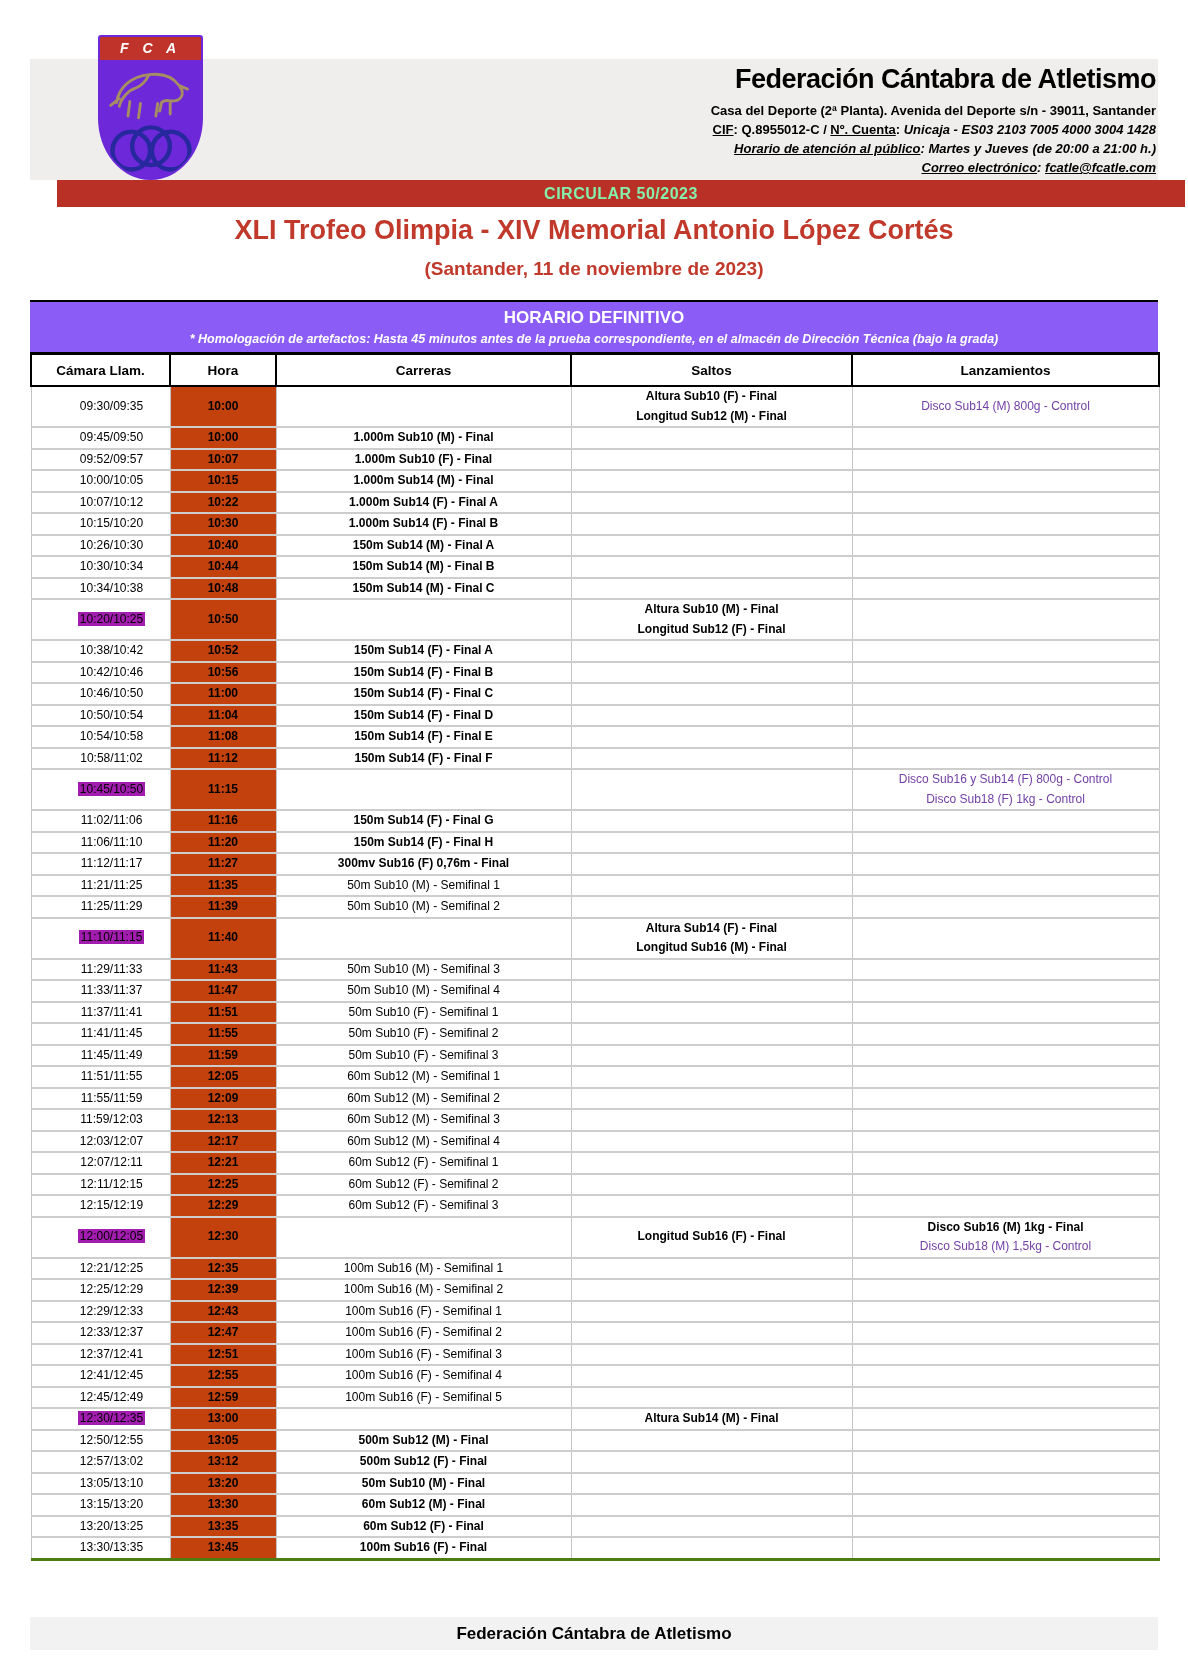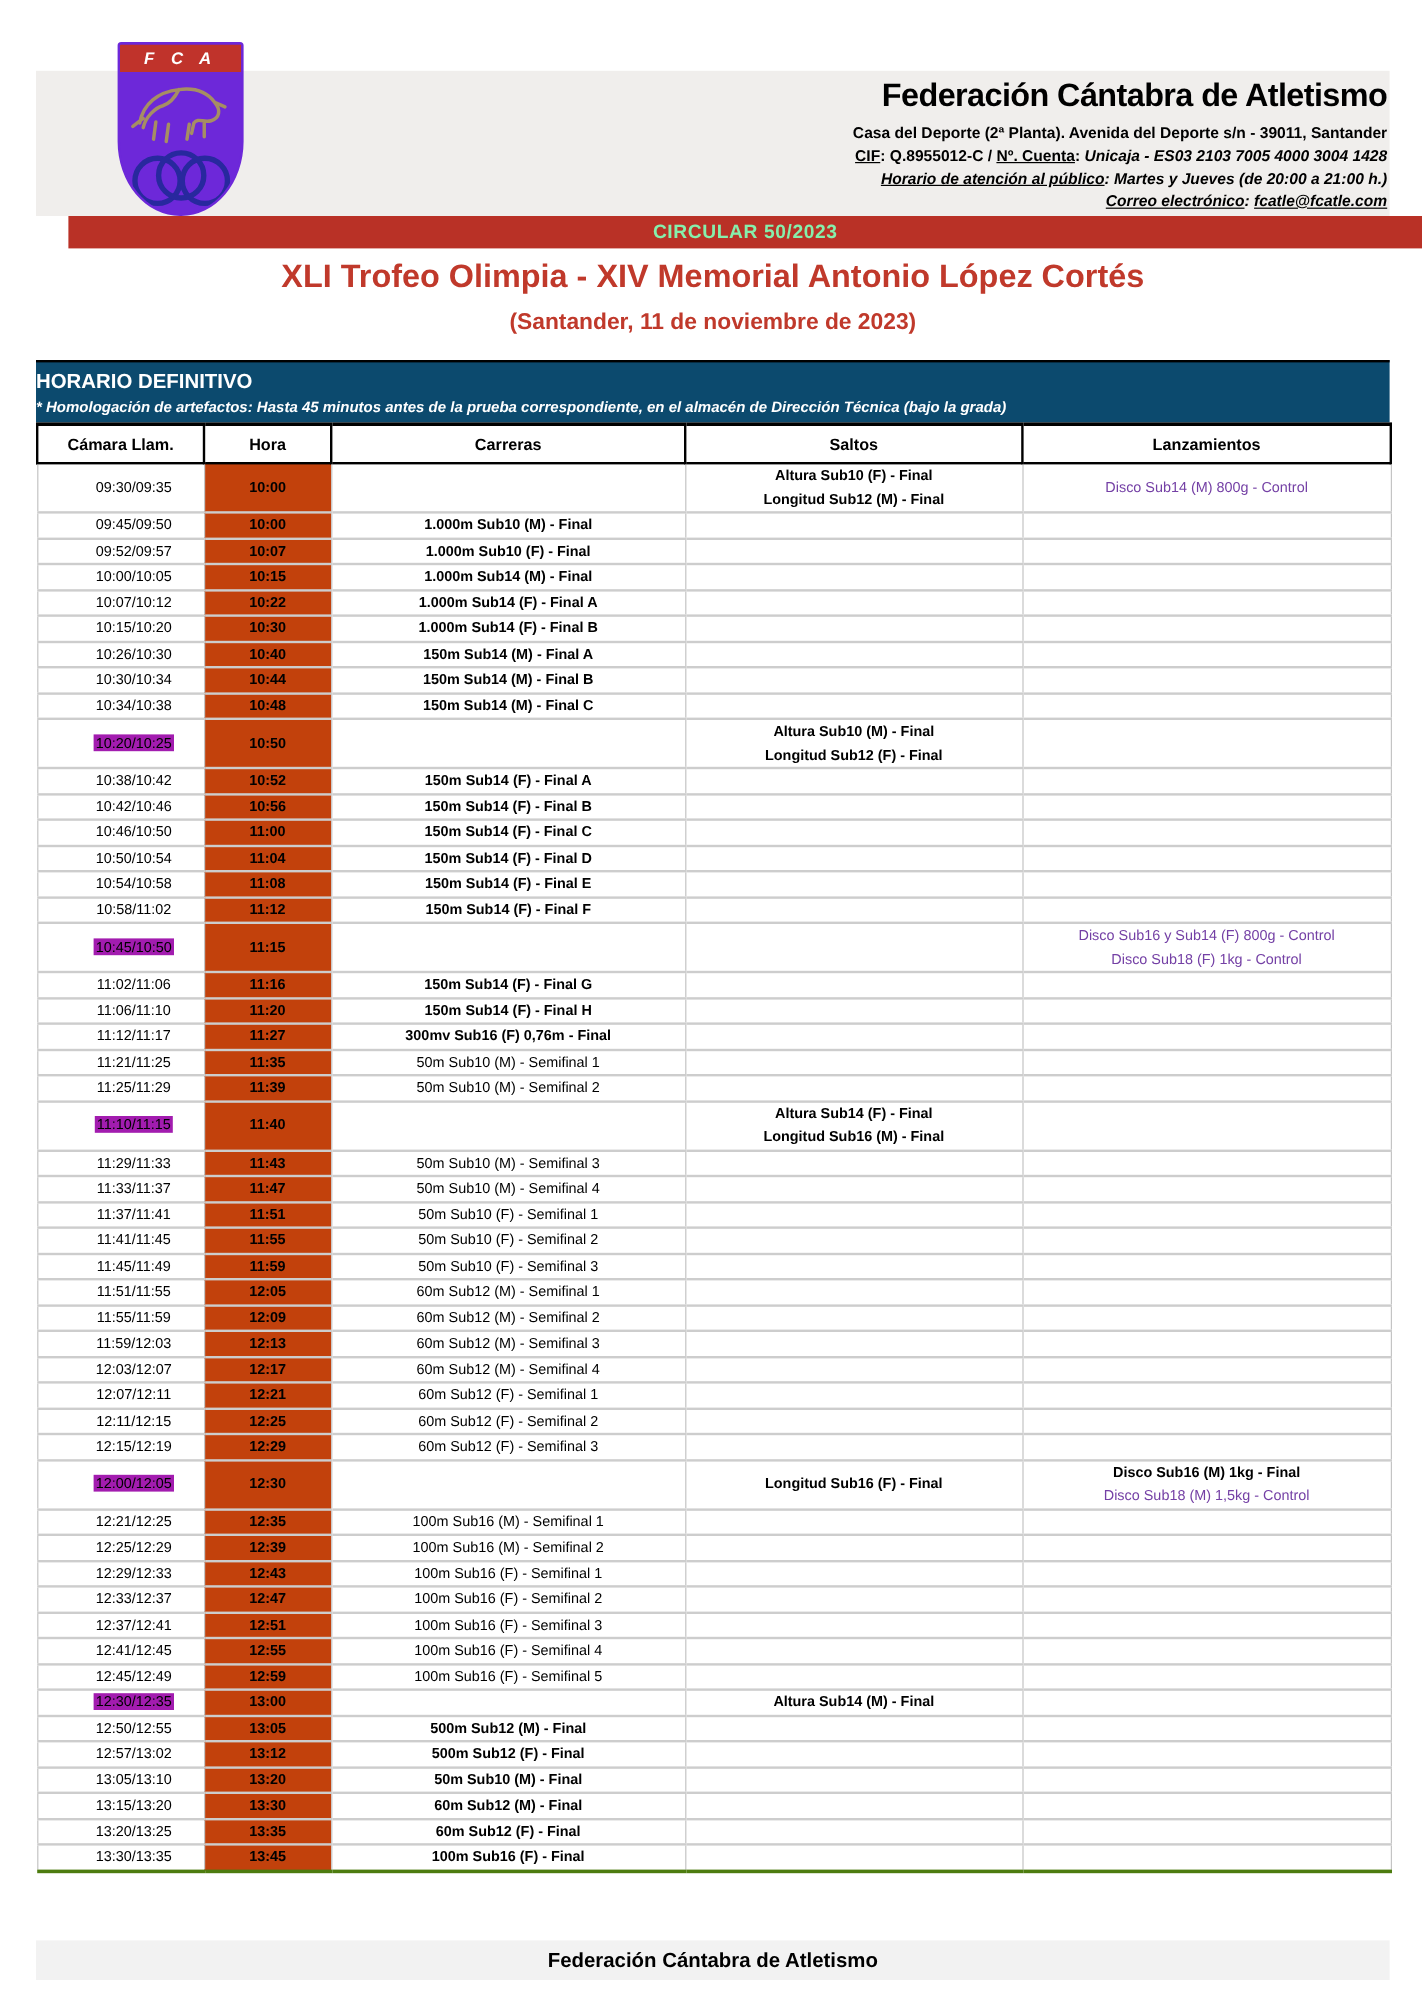--- a/index.html
+++ b/index.html
@@ -22,21 +22,21 @@
   .it{font-style:italic;}
   .u{text-decoration:underline;}
   a.email{color:#000;}
   
   .doc-title{position:absolute;left:0;top:215px;width:100%;text-align:center;
     color:#C0392B;font-size:27px;font-weight:bold;}
   .doc-subtitle{position:absolute;left:0;top:258px;width:100%;text-align:center;
     color:#C0392B;font-size:19px;font-weight:bold;}
   
   .tbl-wrap{position:absolute;left:30px;top:300px;width:1128px;}
-  .tbl-head{background:#0c4a6e;color:#fff;text-align:left;border-top:2px solid #000;}
+  .tbl-head{background:#8b5cf6;color:#fff;text-align:center;border-top:2px solid #000;}
   .tbl-title{font-size:17px;font-weight:bold;padding-top:4px;line-height:23px;}
   .tbl-note{font-size:12.5px;font-weight:bold;font-style:italic;line-height:20px;padding-bottom:3px;}
   table{width:1128px;border-collapse:collapse;table-layout:fixed;}
   col.w-cam{width:139px;} col.w-hora{width:106px;} col.w-car{width:295px;}
   col.w-sal{width:281px;} col.w-lan{width:307px;}
   thead th{
     border:2px solid #000;border-top:3px solid #000;border-bottom:2px solid #000;
     font-size:13.5px;font-weight:bold;height:28px;background:#fff;}
   tbody td{
     border:1px solid #C4C4C4;border-bottom:2px solid #CDCDCD;

